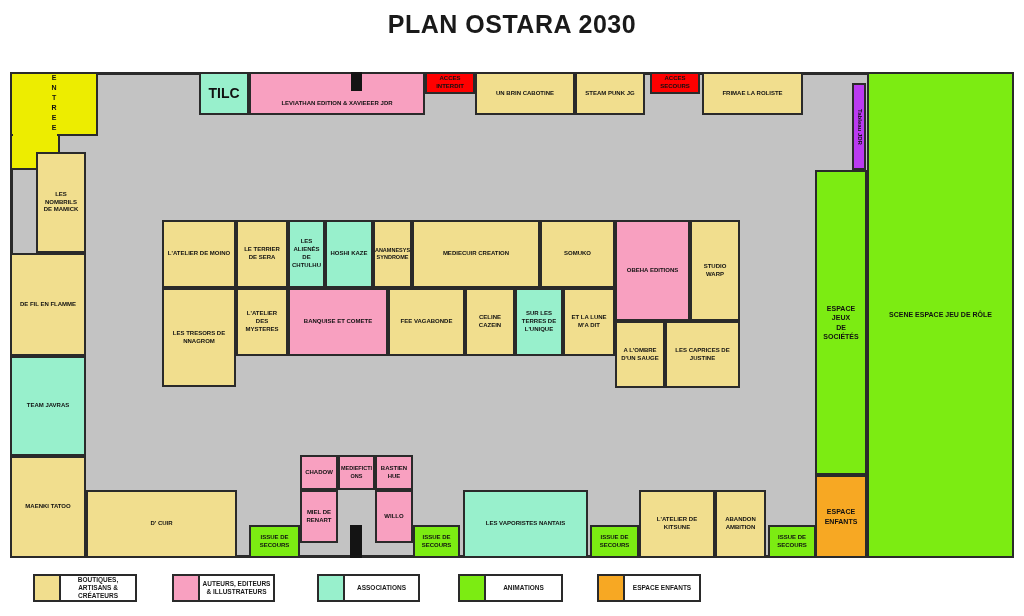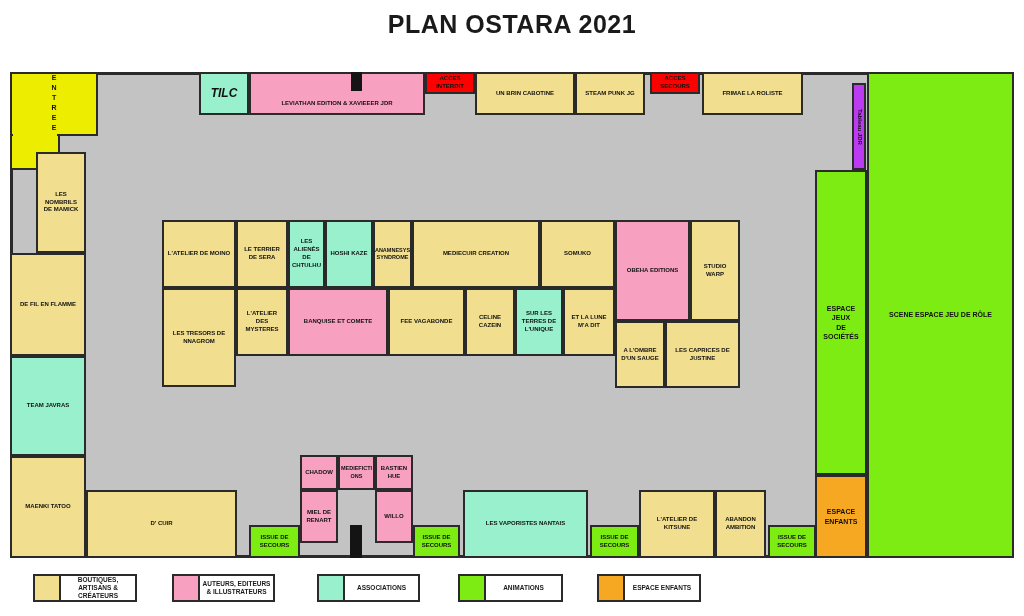--- a/index.html
+++ b/index.html
@@ -26,39 +26,39 @@
   .c-ass{background:#98F0CC}
   .c-ani{background:#7CEC12}
   .c-enf{background:#F7A823}
   .c-acc{background:#FF0000}
   .c-ent{background:#EDED00}
   .c-jdr{background:#BB3AF2}
   .door{position:absolute;background:#141414;z-index:3;}
   .joint{position:absolute;background:#EDED00;z-index:2;}
   .label-low{align-items:flex-end;padding-bottom:5px;}
   .fs7{font-size:7px;}
-  .fs10{font-size:12px;font-style:italic;}
+  .fs10{font-size:14px;}
   .vupright{writing-mode:vertical-rl;text-orientation:upright;letter-spacing:3px;font-size:7px;font-weight:bold;}
   .vside{writing-mode:vertical-rl;font-size:6px;font-weight:bold;white-space:nowrap;}
   .legend-item{
     position:absolute;top:574px;height:28px;background:#fff;
     border:2px solid #2a2a2a;box-sizing:border-box;display:flex;align-items:stretch;
   }
   .sw{width:26px;border-right:2px solid #2a2a2a;box-sizing:border-box;}
   .sw-bout{background:#F1DE8E}.sw-aut{background:#F8A0C0}.sw-ass{background:#98F0CC}
   .sw-ani{background:#7CEC12}.sw-enf{background:#F7A823}
   .legend-label{
     flex:1;display:flex;align-items:center;justify-content:center;text-align:center;
     font-size:6.5px;font-weight:bold;line-height:1.25;white-space:pre-line;padding:0 2px;
   }
 </style>
 </head>
 <body>
 
-<div class="title">PLAN OSTARA 2021</div>
+<div class="title">PLAN OSTARA 2030</div>
 
 <div class="hall"></div>
 
 <div class="b c-ent" style="left:10px;top:72px;width:88px;height:64px">
   <span class="vupright">ENTREE</span>
 </div>
 <div class="b c-ent" style="left:10px;top:134px;width:50px;height:36px"></div>
 <div class="joint" style="left:13px;top:131px;width:44px;height:6px"></div>
 
 <div class="b c-ass fs10" style="left:199px;top:72px;width:50px;height:43px">TILC</div>

